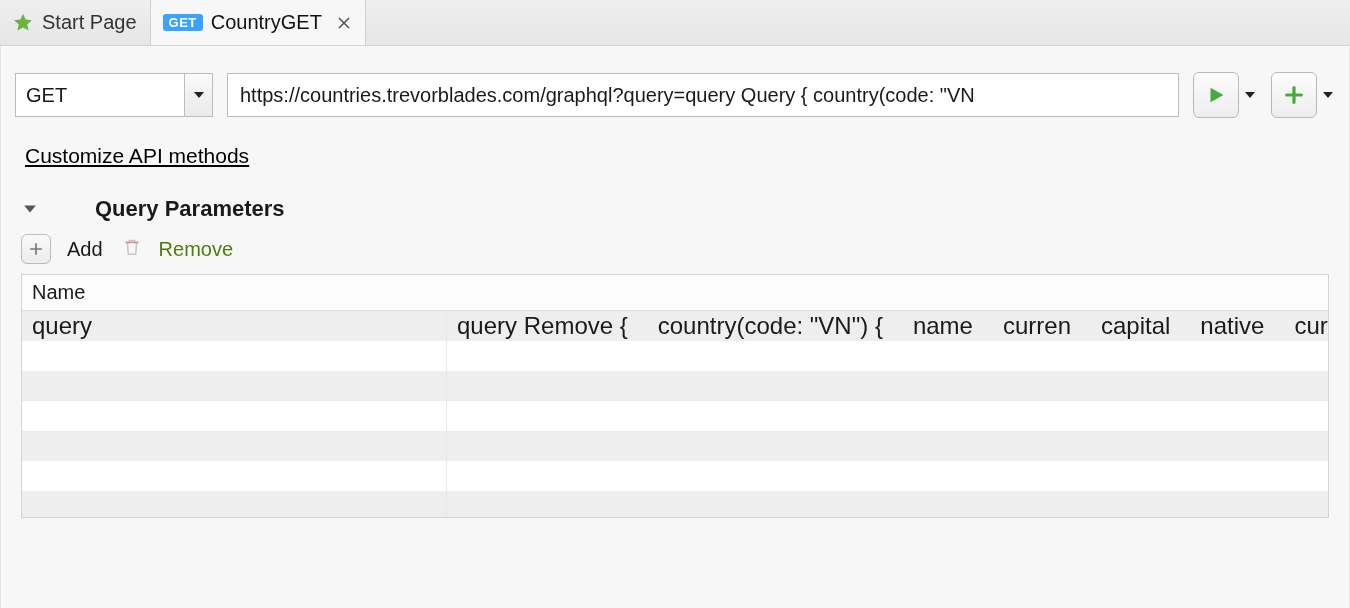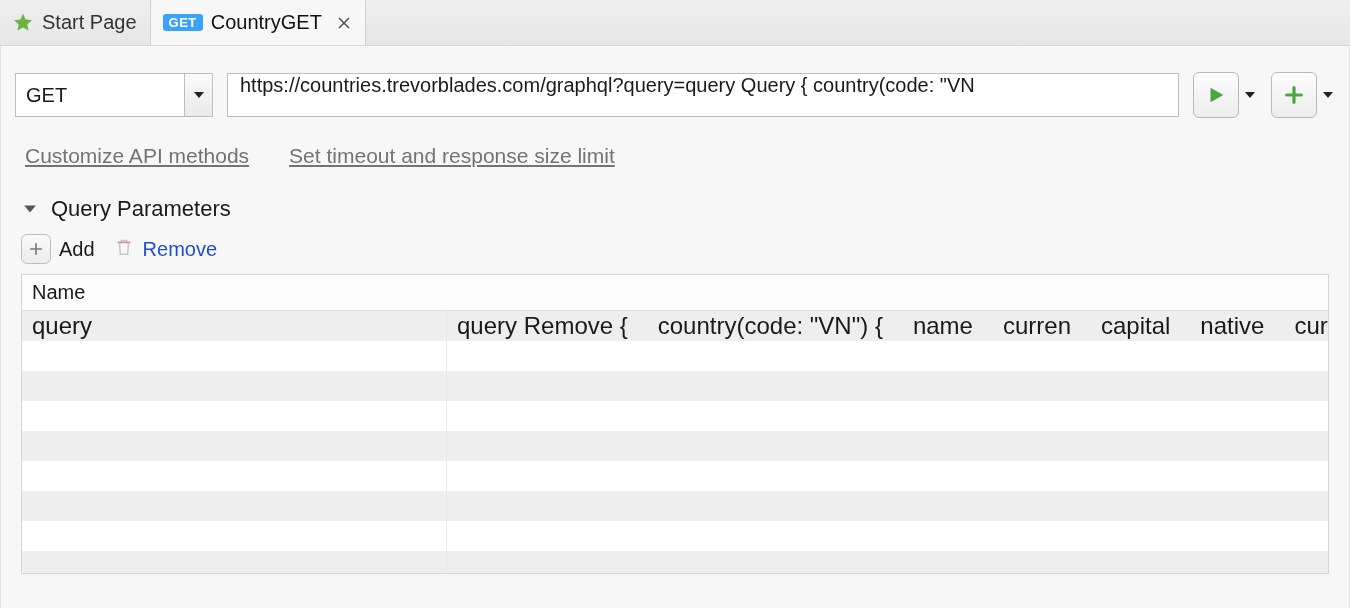--- a/index.html
+++ b/index.html
@@ -86,21 +86,21 @@
     background: linear-gradient(#fafafa,#eaeaea);
   }
   .url-input {
     flex: 1;
     height: 44px;
     border: 1px solid #bdbdbd;
     background: #fff;
     font-size: 20px;
     padding: 0 12px;
     display:flex;
-    align-items:flex-start;
+    align-items:center;
     overflow: hidden;
     white-space: nowrap;
   }
   .action-btn-group {
     display:flex; align-items:center; gap:4px;
   }
   .icon-button {
     width: 46px; height: 46px;
     border: 1px solid #b9b9b9;
     border-radius: 6px;
@@ -109,57 +109,57 @@
     cursor:pointer;
   }
   .caret-mini { width:14px; height:14px; display:flex; align-items:center; justify-content:center; }
 
   
   .link-row {
     display:flex; gap:40px;
     margin: 0 10px 28px 10px;
   }
   .link-row a {
-    color: #737373;
+    color: #000000;
     text-decoration: underline;
     font-size: 21px;
     cursor:pointer;
   }
 
   
   .section-header {
     display:flex; align-items:center; gap:12px;
     margin: 0 6px 12px 6px;
   }
   .disclosure {
     width:18px; height:18px;
     display:flex; align-items:center; justify-content:center;
     cursor:pointer;
   }
-  .section-title { font-weight:400; font-size:22px; }
+  .section-title { font-weight:700; font-size:22px;margin-left:44px; }
 
   
   .param-toolbar {
     display:flex; align-items:center; gap:18px;
     margin: 0 6px 10px 6px;
   }
-  .tool-item { display:flex; align-items:center; gap:8px; font-size:20px; cursor:pointer; }
-  .tool-item.disabled { color:#1d4ed8; cursor:default; }
+  .tool-item { display:flex; align-items:center; gap:16px; font-size:20px; cursor:pointer; }
+  .tool-item.disabled { color:#4d7c0f; cursor:default; }
   .circle-btn {
     width:30px; height:30px; border:1px solid #bdbdbd; border-radius:6px;
     background: linear-gradient(#f9f9f9,#ececec);
     display:flex; align-items:center; justify-content:center;
   }
 
   
   .param-table {
     border: 1px solid #d5d5d5;
     background: #fff;
     margin: 0 6px;
-    height: 300px;
+    height: 244px;
     overflow:hidden;
   }
   .pt-head, .pt-row {
     display:grid;
     grid-template-columns: 425px 1fr;
   }
   .pt-head {
     background: #fcfcfc;
     border-bottom: 1px solid #dcdcdc;
     font-size: 20px;
@@ -243,21 +243,20 @@
       <span class="caret-mini">
         <svg width="12" height="12" viewBox="0 0 12 12">
             <path d="M1 3l5 6 5-6z" fill="#222"></path>
           </svg>
       </span>
     </div>
   </div>
 
   <div class="link-row">
     <a>Customize API methods</a>
-    <a>Set timeout and response size limit</a>
   </div>
 
   <div class="section-header">
     <span class="disclosure">
       <svg width="14" height="14" viewBox="0 0 12 12">
           <path d="M1 3l5 6 5-6z" fill="#555"></path>
         </svg>
     </span>
     <span class="section-title">Query Parameters</span>
   </div>

